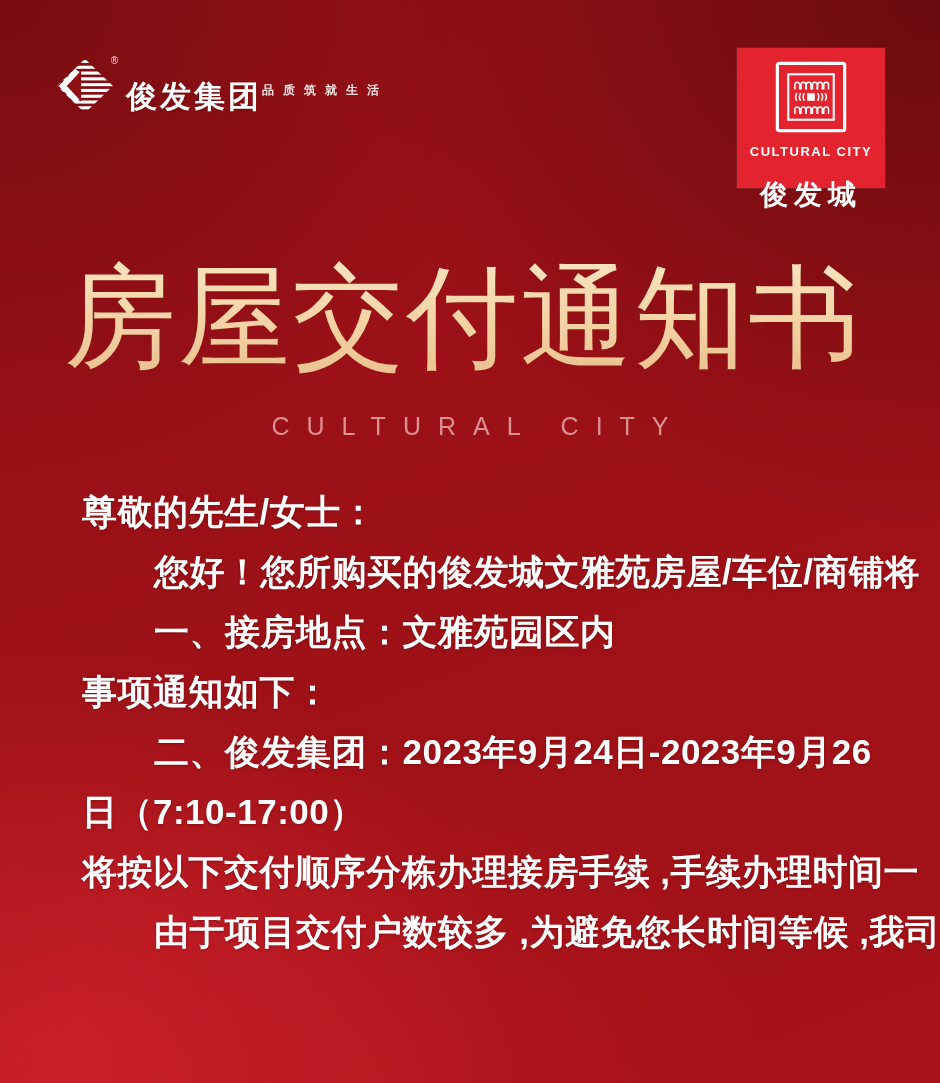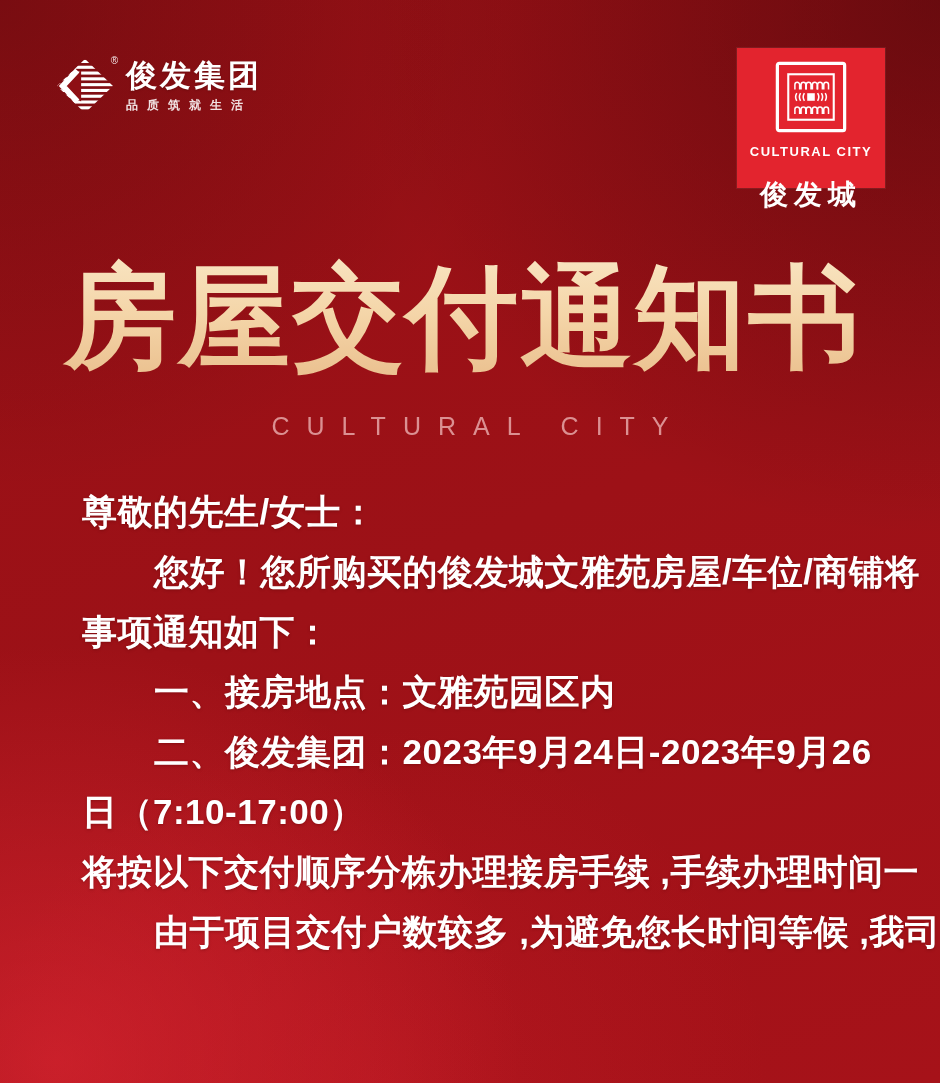--- a/index.html
+++ b/index.html
@@ -23,21 +23,21 @@
   
   .group-logo {
     position: absolute; left: 56px; top: 58px;
     display: flex; align-items: flex-start; gap: 12px;
   }
   .diamond-wrap { position: relative; width: 58px; height: 56px; }
   .reg-mark {
     position: absolute; right: -4px; top: -2px;
     color: #ffffff; font-size: 10px; line-height: 10px; opacity: 0.9;
   }
-  .group-text { display: flex; flex-direction: column; }
+  .group-text { display: flex; flex-direction: row; margin-top: 21px; }
   .group-name {
     color: #ffffff; font-size: 31px; font-weight: 700;
     letter-spacing: 3px; line-height: 36px;
     text-shadow: 0 1px 2px rgba(70,0,0,0.35);
   }
   .group-tagline {
     margin-top: 4px;
     color: rgba(255,255,255,0.88); font-size: 12px; font-weight: 600;
     letter-spacing: 9px; line-height: 14px;
   }
@@ -60,21 +60,21 @@
     margin-top: 17px;
     color: #ffffff; font-size: 28px; font-weight: 700;
     letter-spacing: 6px;
   }
 
   
   .main-title {
     position: absolute; left: 0; right: 14px; top: 248px;
     text-align: center;
     font-family: "Liberation Serif", "DejaVu Serif", serif;
-    font-size: 112px; font-weight: 700; letter-spacing: 2px;
+    font-size: 112px; font-weight: 400; letter-spacing: 2px;
     line-height: 140px; white-space: nowrap;
     background: linear-gradient(180deg, #F9E6C4 0%, #F4D5A8 48%, #E9BD8B 100%);
     -webkit-background-clip: text; background-clip: text;
     -webkit-text-fill-color: transparent; color: transparent;
   }
   .sub-title {
     position: absolute; left: 0; right: 0; top: 412px;
     text-align: center;
     font-size: 25px; font-weight: 400;
     letter-spacing: 17px; text-indent: 17px;
@@ -147,21 +147,21 @@
     <div class="cc-english">CULTURAL CITY</div>
     <div class="cc-chinese">俊发城</div>
   </div>
 
   <div class="main-title">房屋交付通知书</div>
   <div class="sub-title">CULTURAL CITY</div>
 
   <div class="notice-body">
     <div class="notice-line">尊敬的先生/女士：</div>
     <div class="notice-line indent">您好！您所购买的俊发城文雅苑房屋/车位/商铺将</div>
+    <div class="notice-line indent">一、接房地点：文雅苑园区内</div>
     <div class="notice-line">事项通知如下：</div>
-    <div class="notice-line indent">一、接房地点：文雅苑园区内</div>
     <div class="notice-line indent">二、俊发集团：2023年9月24日-2023年9月26</div>
     <div class="notice-line">日（7:10-17:00）</div>
     <div class="notice-line">将按以下交付顺序分栋办理接房手续 ,手续办理时间一</div>
     <div class="notice-line indent">由于项目交付户数较多 ,为避免您长时间等候 ,我司</div>
   </div>
 
 </div>
 
 </body></html>

